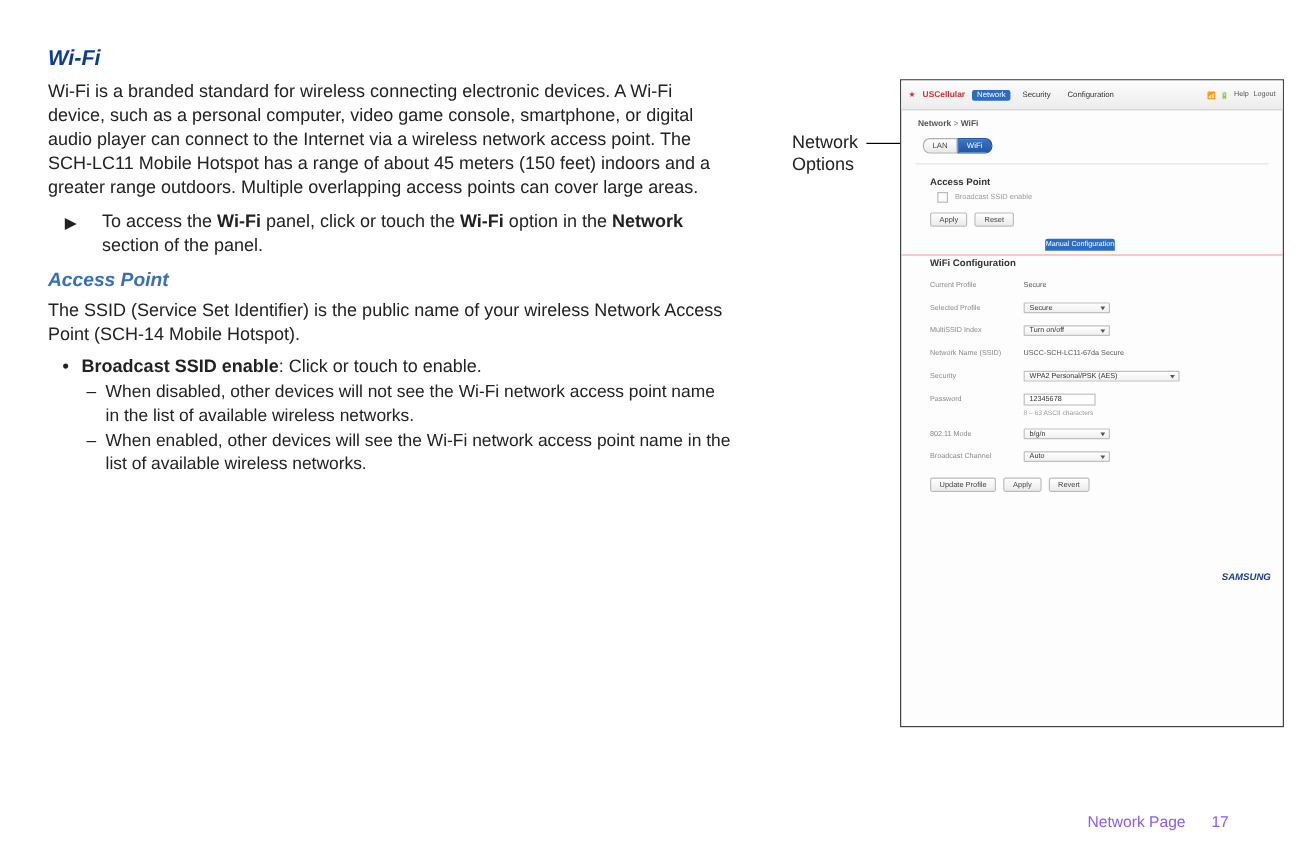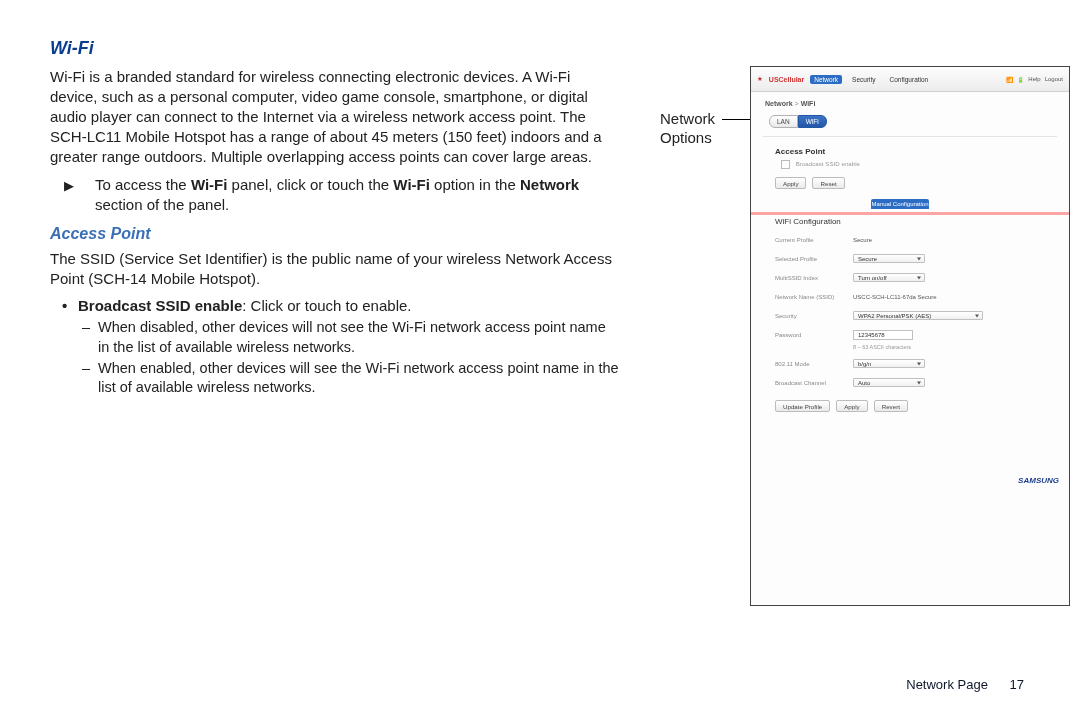--- a/index.html
+++ b/index.html
@@ -26,21 +26,21 @@
     position: relative;
     width: 100%;
     height: 100%;
     box-sizing: border-box;
     padding: 38px 50px 28px 57px;
   }
   
   .col-left {
     position: absolute;
     top: 38px;
-    left: 50px;
+    left: 40px;
     width: 570px;
   }
   .h-wifi {
     color: var(--heading-blue);
     font-weight: 700;
     font-style: italic;
     font-size: 18px;
     margin: 0 0 8px 0;
   }
   .body-p {
@@ -221,24 +221,24 @@
     text-align: center;
     font-size: 6px;
     color: #fff;
     background: #2b6cc4;
     border-radius: 2px 2px 0 0;
     padding: 2px 0;
     line-height: 1.05;
   }
   .subsection-title {
     font-size: 8px;
-    font-weight: 400;
+    font-weight: 700;
     color: #333;
     padding: 2px 0 4px 24px;
-    border-top: 3px solid #fca5a5;
+    border-top: 1px solid #fca5a5;
     margin-top: -1px;
   }
 
   .form-row {
     display: flex;
     align-items: center;
     padding: 2px 12px 2px 24px;
     min-height: 15px;
   }
   .form-label {
@@ -291,21 +291,21 @@
     font-weight:700;
     color:#1a3e8c;
   }
 
   
   .footer {
     position: absolute;
     right: 56px;
     bottom: 28px;
     font-size: 13px;
-    color: #0f172a;
+    color: #8b5cf6;
   }
   .footer .pn {
     display:inline-block;
     margin-left: 18px;
   }
 </style>
 </head>
 <body>
 
 <div class="page">

